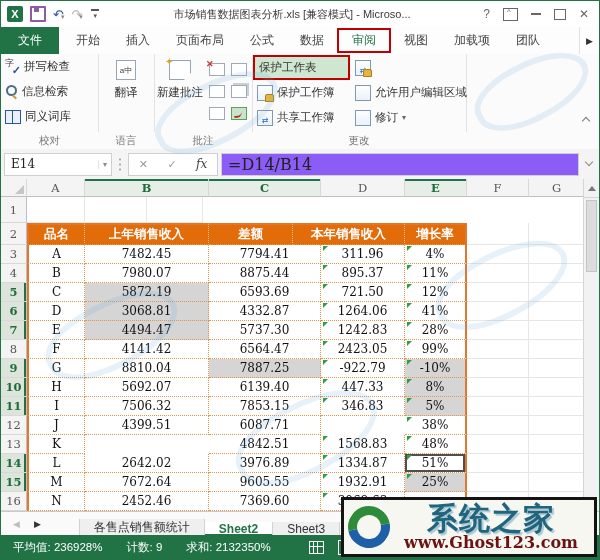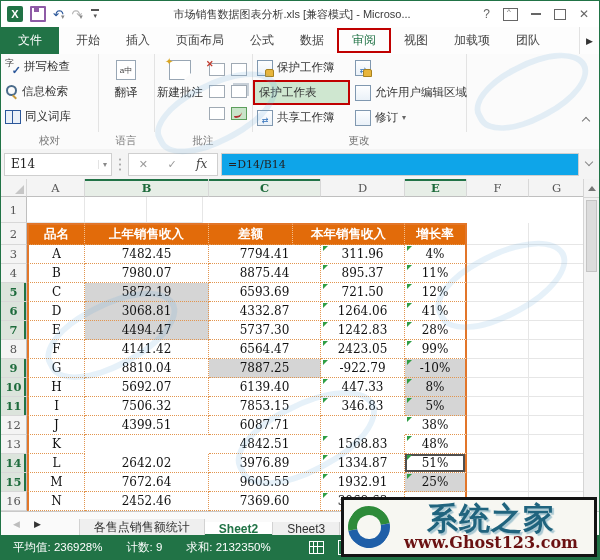--- a/index.html
+++ b/index.html
@@ -72,21 +72,21 @@
   .collapse-chev{position:absolute;right:9px;top:62px;width:8px;height:6px;}
   .collapse-chev::before{content:"";display:block;width:5px;height:5px;border-left:1.5px solid #777;border-top:1.5px solid #777;transform:rotate(45deg);margin:2px auto 0;}
 
   
   .fbar{position:absolute;top:148px;left:0;right:0;height:30px;background:#F4F4F4;display:flex;align-items:center;padding:0 3px;gap:3px;border-bottom:1px solid #D9D9D9;}
   .namebox{width:100px;height:21px;background:#fff;border:1px solid #CFCFCF;display:flex;align-items:center;font-family:"DejaVu Serif",serif;font-size:12px;padding-left:6px;color:#222;}
   .namebox .nb-caret{margin-left:auto;padding:0 4px;color:#888;font-size:8px;border-left:1px solid #E3E3E3;}
   .vdots{width:6px;height:14px;background:radial-gradient(circle,#AAA 1px,transparent 1.2px) 0 0/6px 5px repeat-y;margin:0 2px;}
   .fbtns{height:21px;width:88px;background:#fff;border:1px solid #CFCFCF;display:flex;align-items:center;justify-content:space-around;color:#9a9a9a;font-size:11px;}
   .fx{font-family:"DejaVu Serif",serif;font-style:italic;color:#444;font-size:12px;}
-  .fformula{flex:1;height:21px;background:#0ea5e9;border:1px solid #CFCFCF;display:flex;align-items:center;font-family:"DejaVu Serif",serif;font-size:11px;color:#222;padding-left:6px;}
+  .fformula{flex:1;height:21px;background:#8b5cf6;border:1px solid #CFCFCF;display:flex;align-items:center;font-family:"DejaVu Serif",serif;font-size:16px;color:#222;padding-left:6px;}
   .f-expand{width:14px;height:10px;position:relative;}
   .f-expand::before{content:"";display:block;width:5px;height:5px;border-left:1.5px solid #888;border-top:1.5px solid #888;transform:rotate(225deg);margin:0 auto;}
 
   
   .grid{position:absolute;top:178px;left:0;width:584px;height:332px;overflow:hidden;background:#fff;}
   .chrow{display:flex;height:18px;}
   .ch{height:18px;background:#F4F4F4;border-right:1px solid #D8D8D8;border-bottom:1px solid #BFBFBF;display:flex;align-items:center;justify-content:center;font-family:"DejaVu Serif",serif;font-size:11.5px;color:#555;box-sizing:border-box;flex:none;}
   .ch.sel{background:#E7EEE7;color:#1E6B3C;font-weight:bold;box-shadow:inset 0 2px 0 #217346;}
   .ch.corner{position:relative;}
   .ch.corner::after{content:"";position:absolute;right:2px;bottom:2px;border-left:9px solid transparent;border-bottom:9px solid #C6C6C6;}
@@ -209,29 +209,29 @@
         <span class="cmt-ic"></span>
         <span class="cmt-ic stack"></span>
         <span class="cmt-ic"></span>
         <span class="cmt-ic ink"></span>
       </div>
       <div class="glabel">批注</div>
     </div>
 
     <div class="rgroup g-chg">
       <div class="chg-col c1">
+        <div class="rbtn-s hl-btn">
+          <span class="mic grid"></span>
+          <span>保护工作表</span>
+        </div>
         <div class="rbtn-s">
           <span class="mic">
               <span class="lock"></span>
             </span>
           <span>保护工作簿</span>
-        </div>
-        <div class="rbtn-s hl-btn">
-          <span class="mic grid"></span>
-          <span>保护工作表</span>
         </div>
         <div class="rbtn-s">
           <span class="mic">
               <span class="share">⇄</span>
             </span>
           <span>共享工作簿</span>
         </div>
       </div>
       <div class="chg-col c2">
         <div class="rbtn-s">

